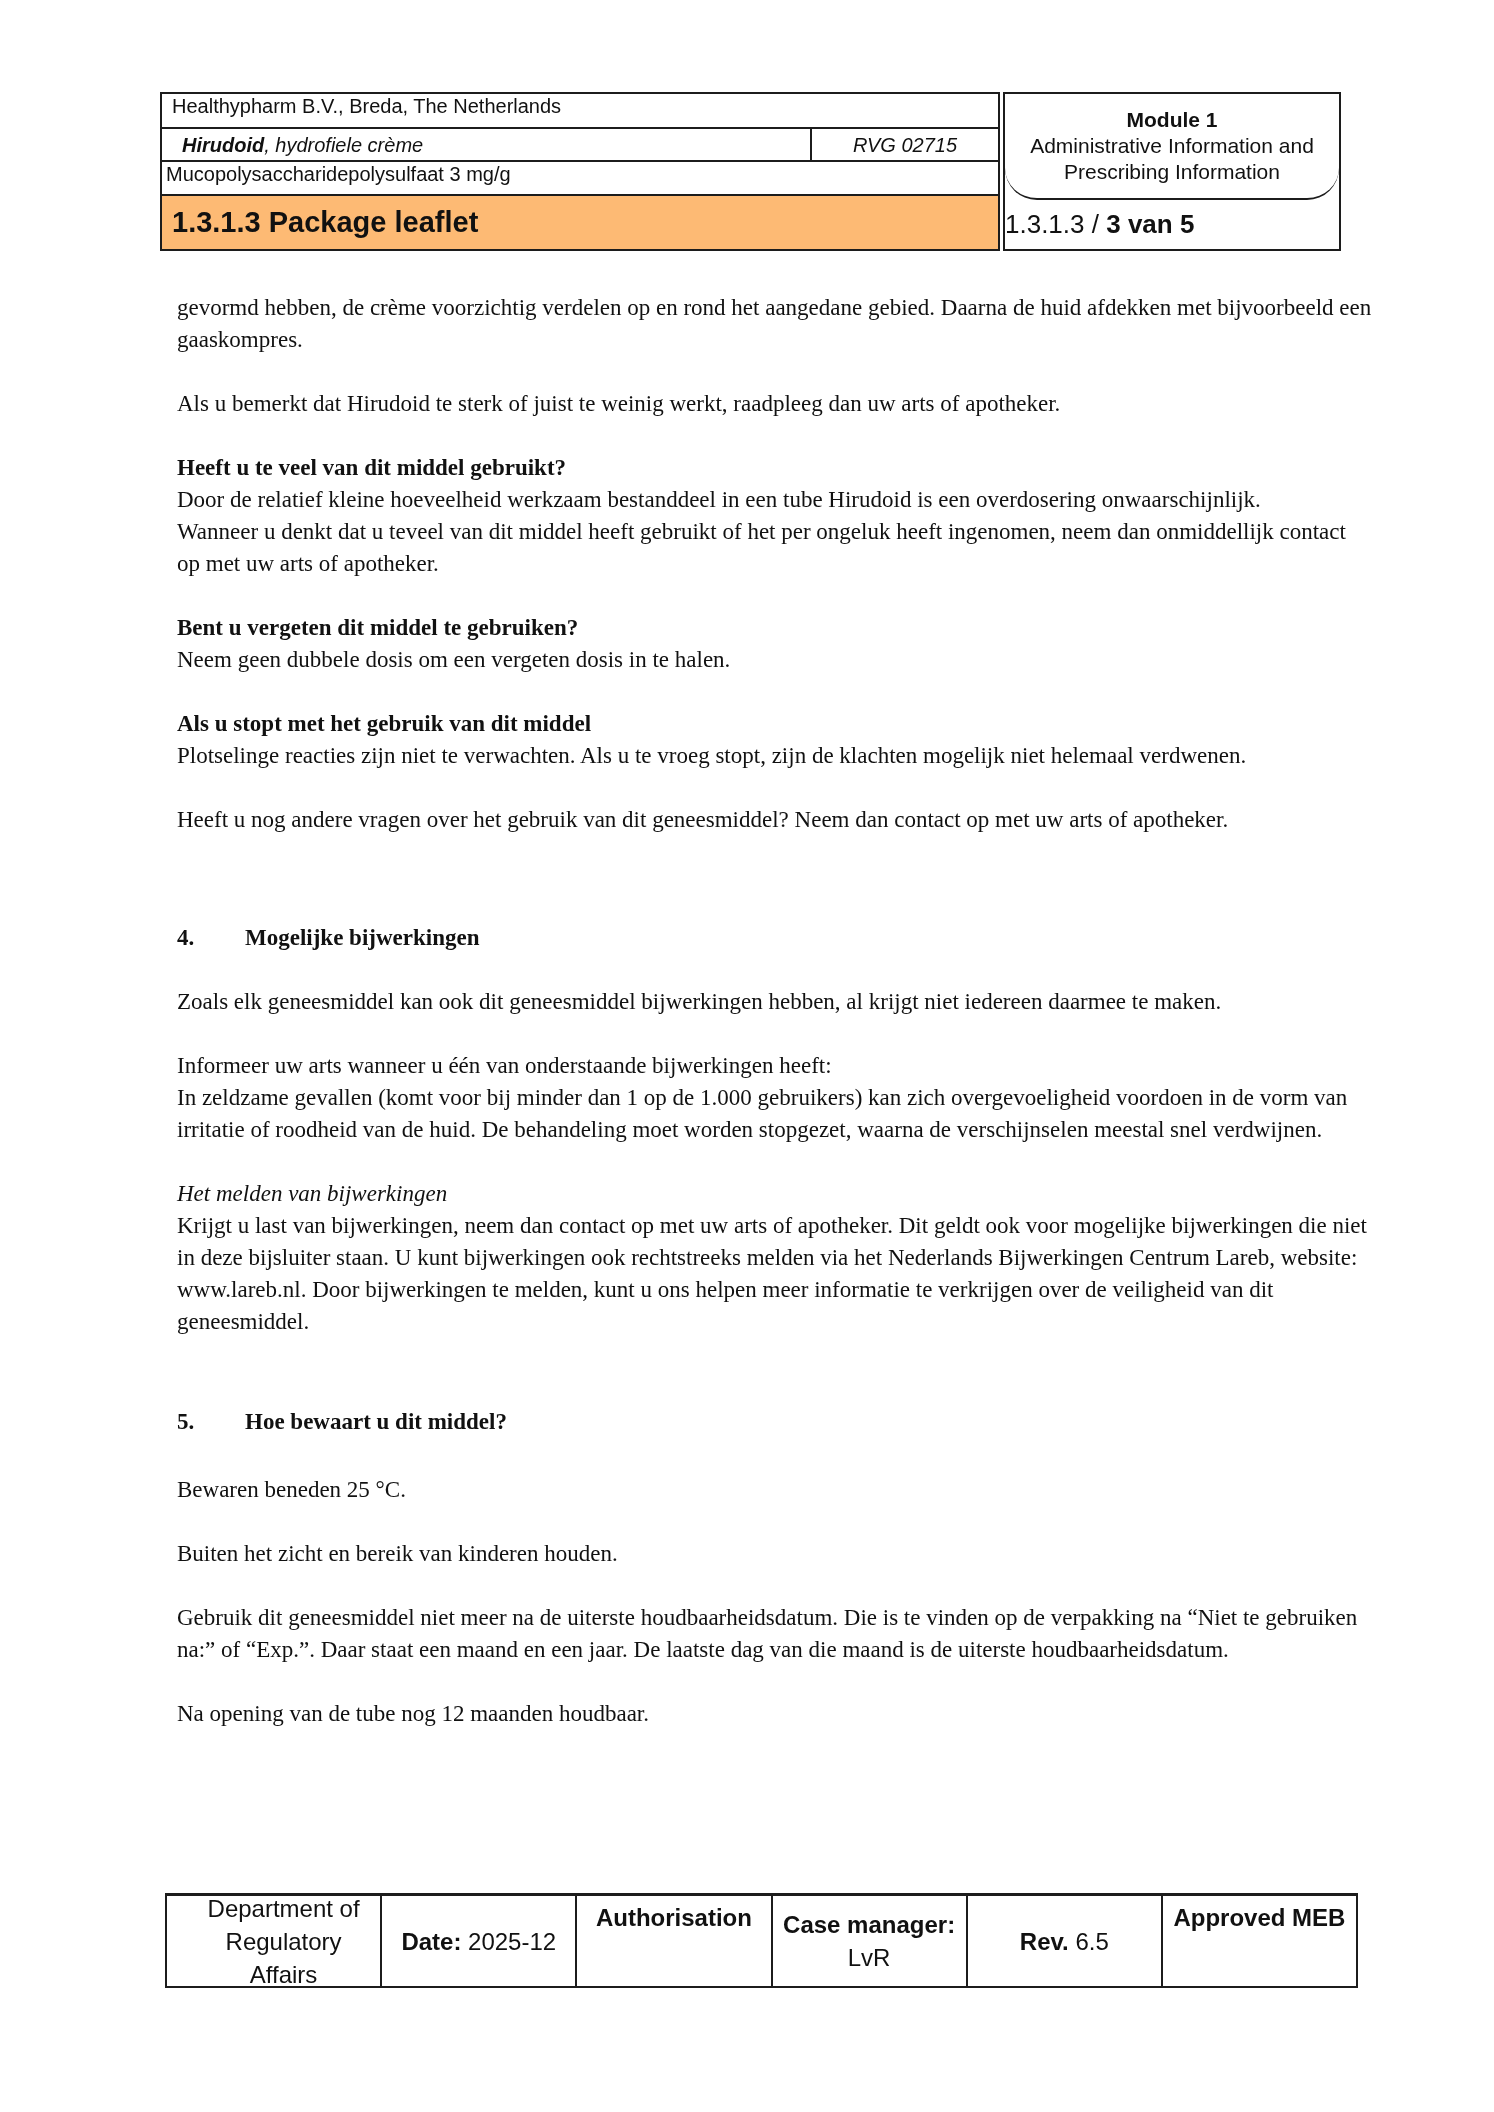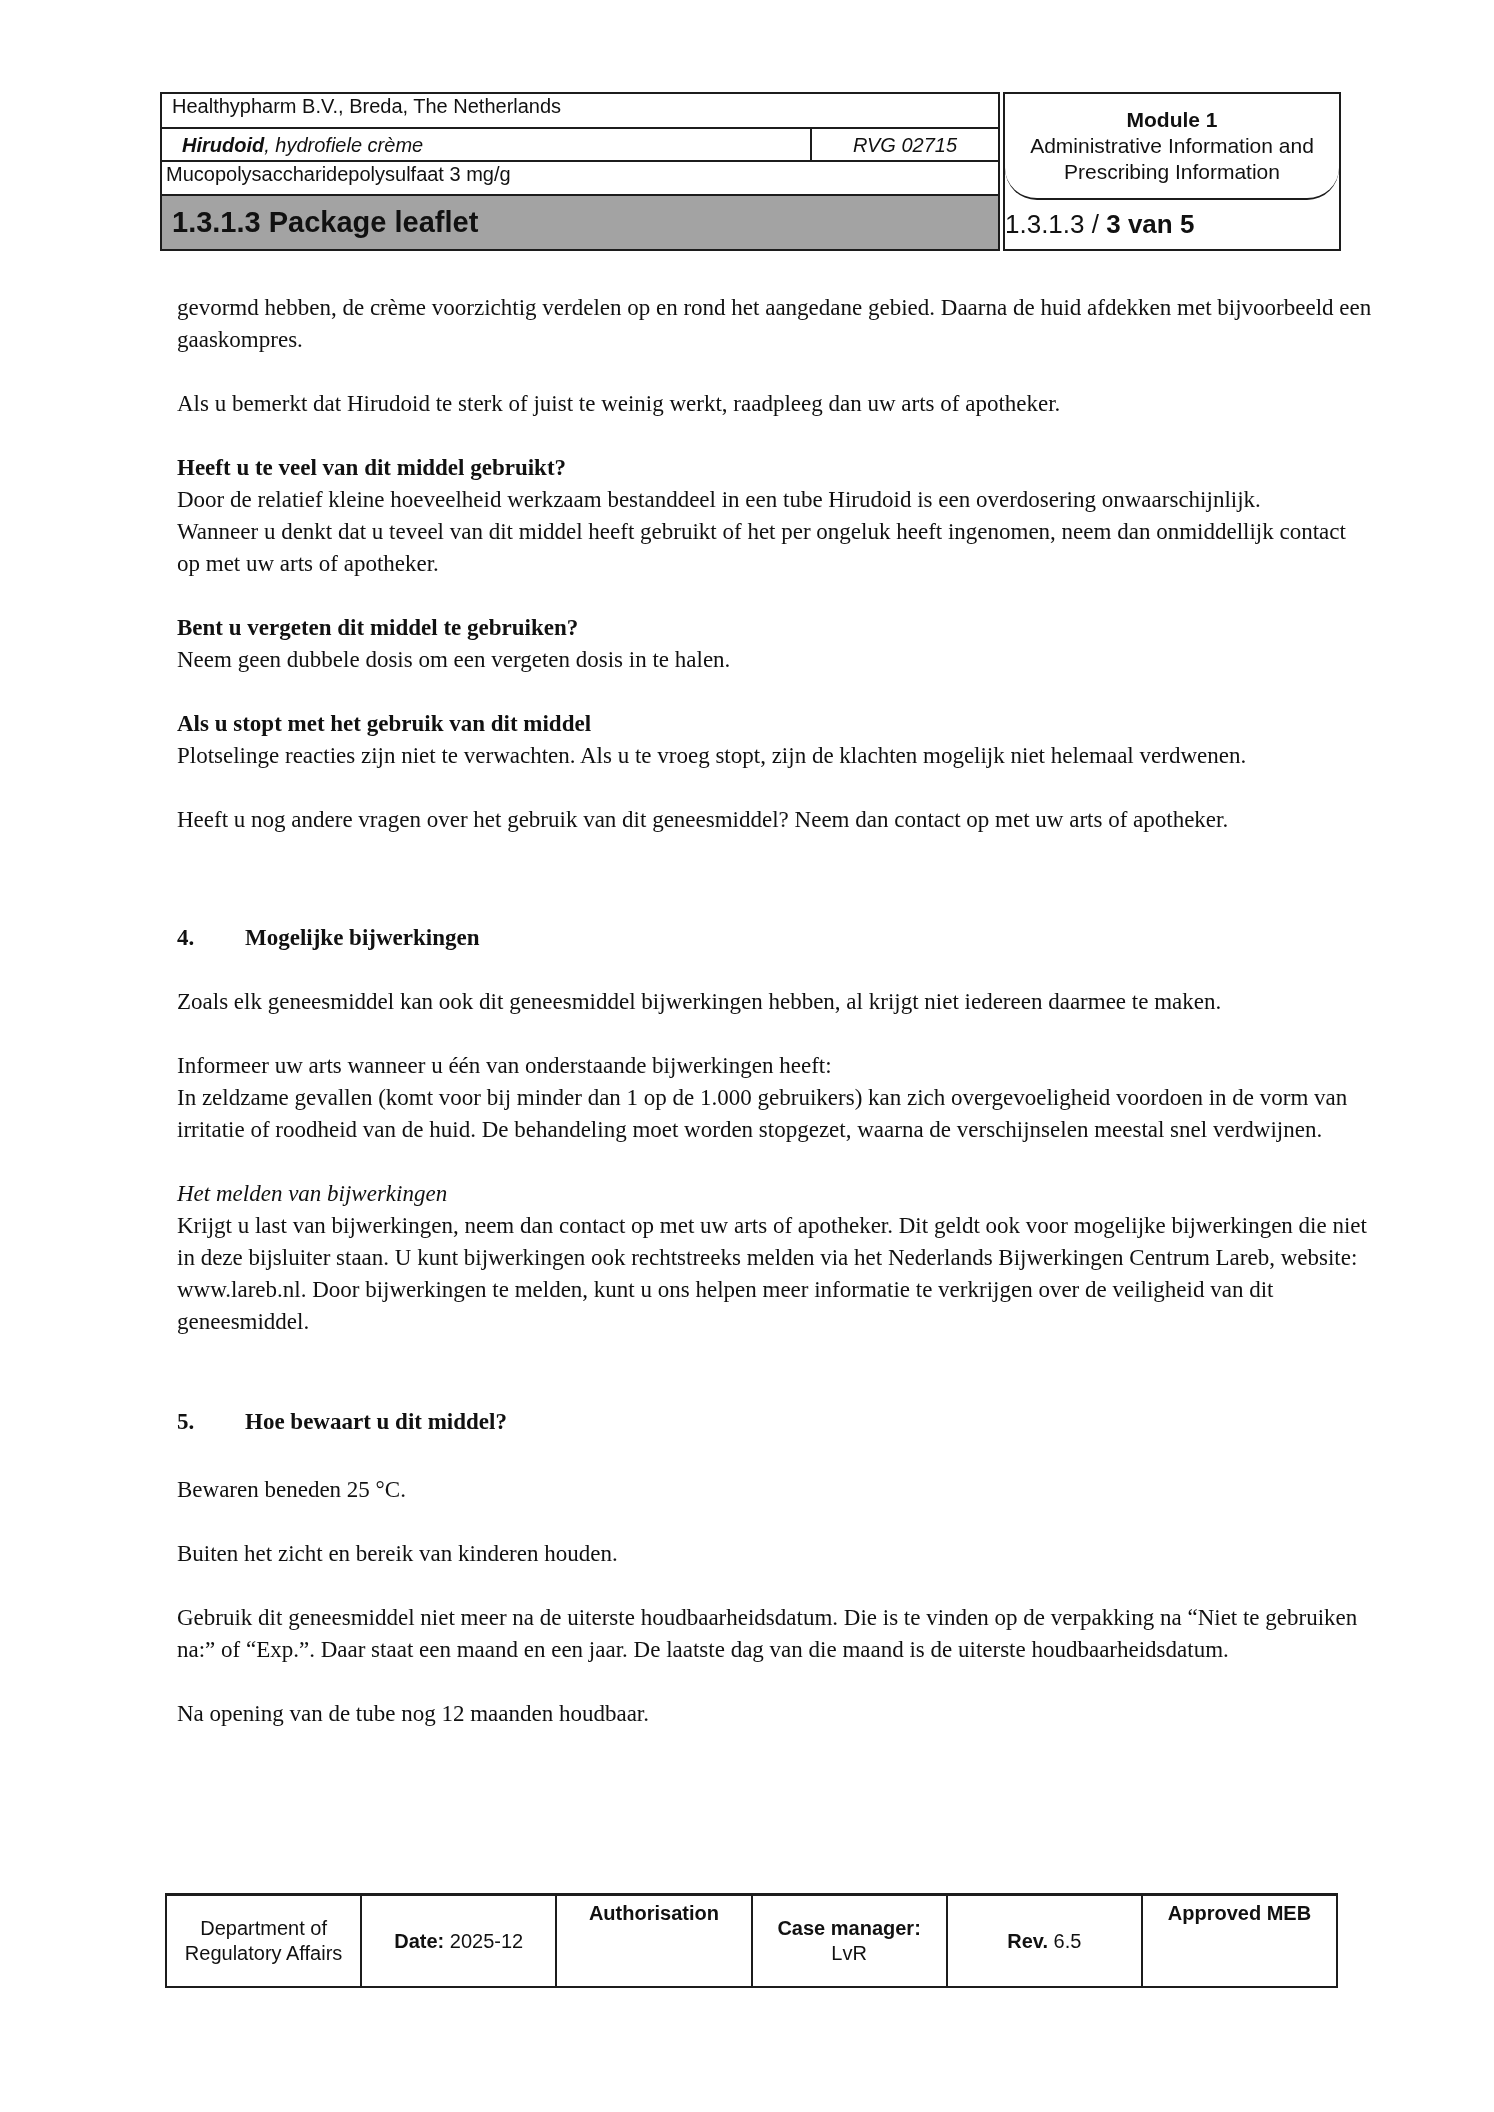--- a/index.html
+++ b/index.html
@@ -18,21 +18,21 @@
            font-size:20px;line-height:24px;}
   .hdr-row.r1{height:33px;padding-left:10px;}
   .hdr-row.r2{height:31px;}
   .hdr-row.r3{height:32px;padding-left:4px;border-bottom:none;}
   .r2-product{flex:1;height:100%;display:flex;align-items:center;
               padding-left:20px;border-right:2px solid #1c1c1c;}
   .r2-rvg{width:186px;height:100%;display:flex;align-items:center;justify-content:center;
           font-style:italic;}
   .prod-b{font-weight:bold;font-style:italic;}
   .prod-i{font-style:italic;}
-  .hdr-gray{height:53px;border-top:2px solid #1c1c1c;background:#a3a3a3;
+  .hdr-gray{height:53px;border-top:2px solid #1c1c1c;background:#fdba74;
             display:flex;align-items:center;padding-left:10px;
             font-size:29px;font-weight:bold;}
   .hdr-right{width:334px;margin-left:3px;border:2px solid #1c1c1c;}
   .mod-cell{height:104px;border-bottom:2px solid #1c1c1c;
             display:flex;flex-direction:column;align-items:center;justify-content:center;
             text-align:center;font-size:21px;line-height:26px;border-radius:32px;}
   .mod-title{font-weight:bold;}
   .page-cell{height:49px;display:flex;align-items:center;justify-content:flex-start;
              font-size:26px;}
   .page-cell b{font-weight:bold;}
@@ -47,21 +47,21 @@
   .bold-h{font-weight:bold;}
   .italic-h{font-style:italic;}
   .sec-head{font-weight:bold;margin:86px 0 32px 0;}
   .sec-head.s5{margin-top:68px;margin-bottom:36px;}
   .sec-num{display:inline-block;width:68px;}
   
   .ftr{
     position:absolute;top:1893px;left:165px;width:1169px;height:90px;
     border:2px solid #1c1c1c;border-top:3px solid #1c1c1c;
     display:flex;
-    font-size:20px;line-height:25px;
+    font-size:24px;line-height:33px;padding-left:20px;
   }
   .ftr-cell{flex:1;border-right:2px solid #1c1c1c;
             display:flex;flex-direction:column;align-items:center;justify-content:center;
             text-align:center;padding:2px 4px;box-sizing:border-box;}
   .ftr-cell:last-child{border-right:none;}
   .ftr-cell.top{justify-content:flex-start;padding-top:5px;}
   .ftr b{font-weight:bold;}
 </style>
 </head>
 <body>

